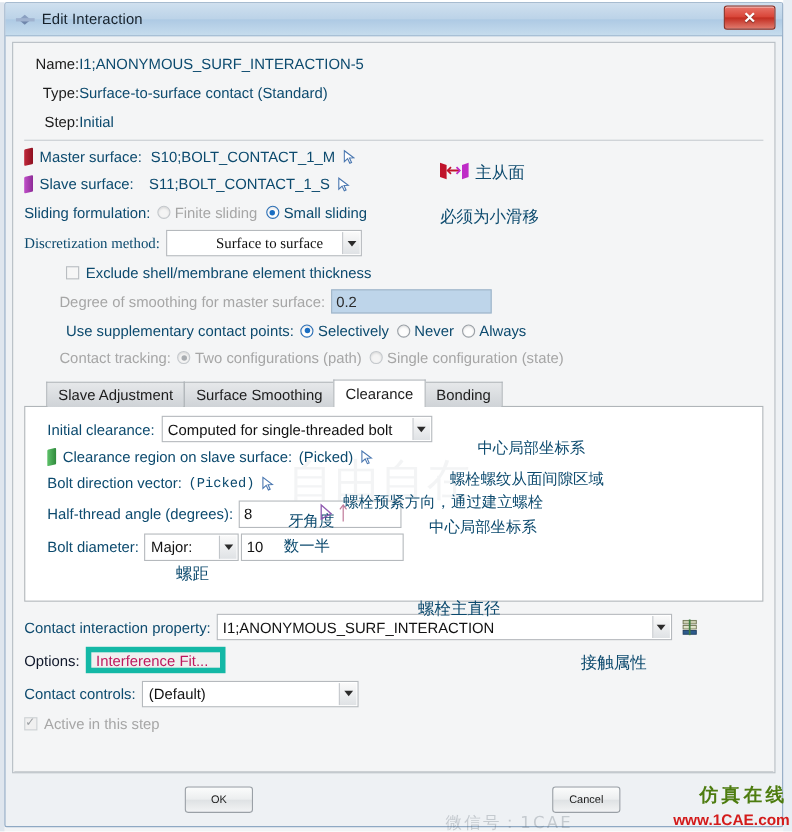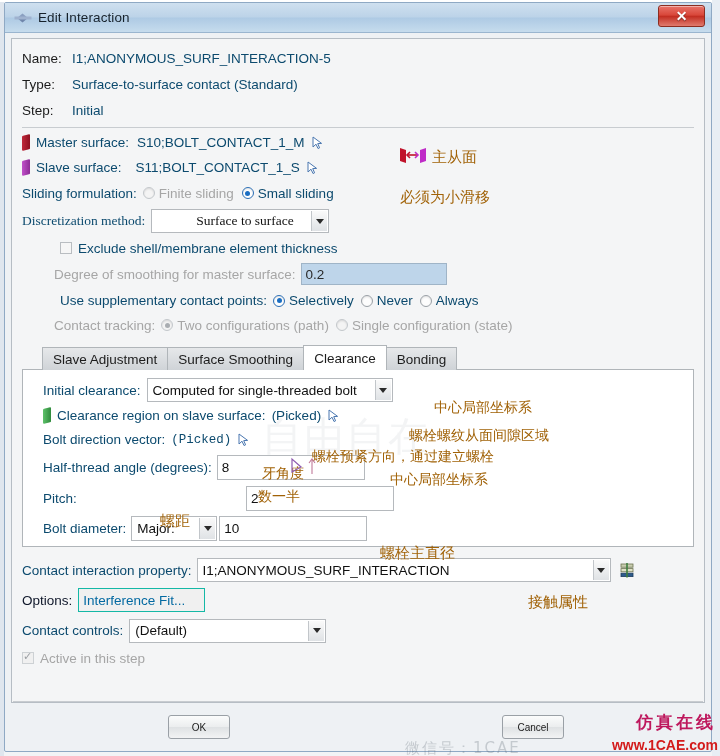--- a/index.html
+++ b/index.html
@@ -7,20 +7,21 @@
     margin: 0; padding: 0;
     width: 720px; height: 756px;
     overflow: hidden;
     background: #ffffff;
     font-family: "Liberation Sans", sans-serif;
   }
   #root {
     position: relative;
     width: 720px; height: 756px;
     background: #f2f4f6;
+    text-align: right;
   }
 
   
   .window {
     position: absolute;
     left: 4px; top: 2px;
     width: 708px; height: 750px;
     background: #eef1f4;
     border: 1px solid #8fa9c4;
     border-radius: 2px;
@@ -154,21 +155,21 @@
     background: #ffffff;
     height: 22px;
     font-size: 13.5px;
     color: #111;
     display: flex; align-items: center;
     padding: 0 4px;
     overflow: hidden;
     white-space: nowrap;
   }
   .inp.blue { background: #bed5ea; border-color:#9fb4c7; color:#2a2a2a; }
-  .inp.ghost { background:#f0f0f0; border:1px solid #14b8a6; color:#0369a1; }
+  .inp.ghost { background:#f0f0f0; border:5px solid #14b8a6; color:#be185d; }
 
   .combo {
     border: 1px solid #b5b9bd;
     background: #ffffff;
     height: 24px;
     display: flex; align-items: center;
     font-size: 13.5px; color:#111;
     padding-left: 5px;
     position: relative;
   }
@@ -230,32 +231,32 @@
     border-radius: 3px;
     background: linear-gradient(to bottom,#fbfcfc 0%,#eceeef 48%,#dfe2e4 52%,#f2f3f4 100%);
     font-size: 10px; color:#1b1b1b;
     display:flex; align-items:center; justify-content:center;
     position: absolute; top: 14px;
   }
 
   
   .anno {
     position: absolute;
-    color: #a16207;
+    color: #0c4a6e;
     font-size: 15px;
     white-space: nowrap;
     font-family: "DejaVu Sans", sans-serif;
     pointer-events: none;
   }
   .anno.small { font-size: 14px; }
 
   .wm {
     position: absolute;
     right: 4px; bottom: 22px;
-    font-size: 17px; color:#be185d; letter-spacing: 3px;
+    font-size: 17px; color:#4d7c0f; letter-spacing: 3px;
     font-family:"DejaVu Sans", sans-serif;
     font-weight: bold;
   }
   .wm2 {
     position: absolute;
     right: 2px; bottom: 3px;
     font-size: 14px; color:#d31b1b; font-weight: bold;
     font-family:"Liberation Sans", sans-serif;
   }
   .wm-faint {
@@ -434,26 +435,20 @@
             </span>
           </div>
 
           <div class="row" style="height:31px;">
             <span class="lbl">Half-thread angle (degrees):</span>
             <span class="inp" style="width:148px;margin-left:5px;height:25px;">
               <span>8</span>
             </span>
           </div>
 
-          <div class="row" style="height:31px;">
-            <span class="lbl" style="width:203px;">Pitch:</span>
-            <span class="inp" style="width:148px;height:25px;">
-              <span>2</span>
-            </span>
-          </div>
 
           <div class="row" style="height:28px;">
             <span class="lbl">Bolt diameter:</span>
             <span class="combo" style="width:86px;margin-left:5px;height:25px;">
               <span>Major:</span>
               <span class="arrow-box"></span>
             </span>
             <span class="inp" style="width:148px;margin-left:2px;height:25px;">
               <span>10</span>
             </span>

